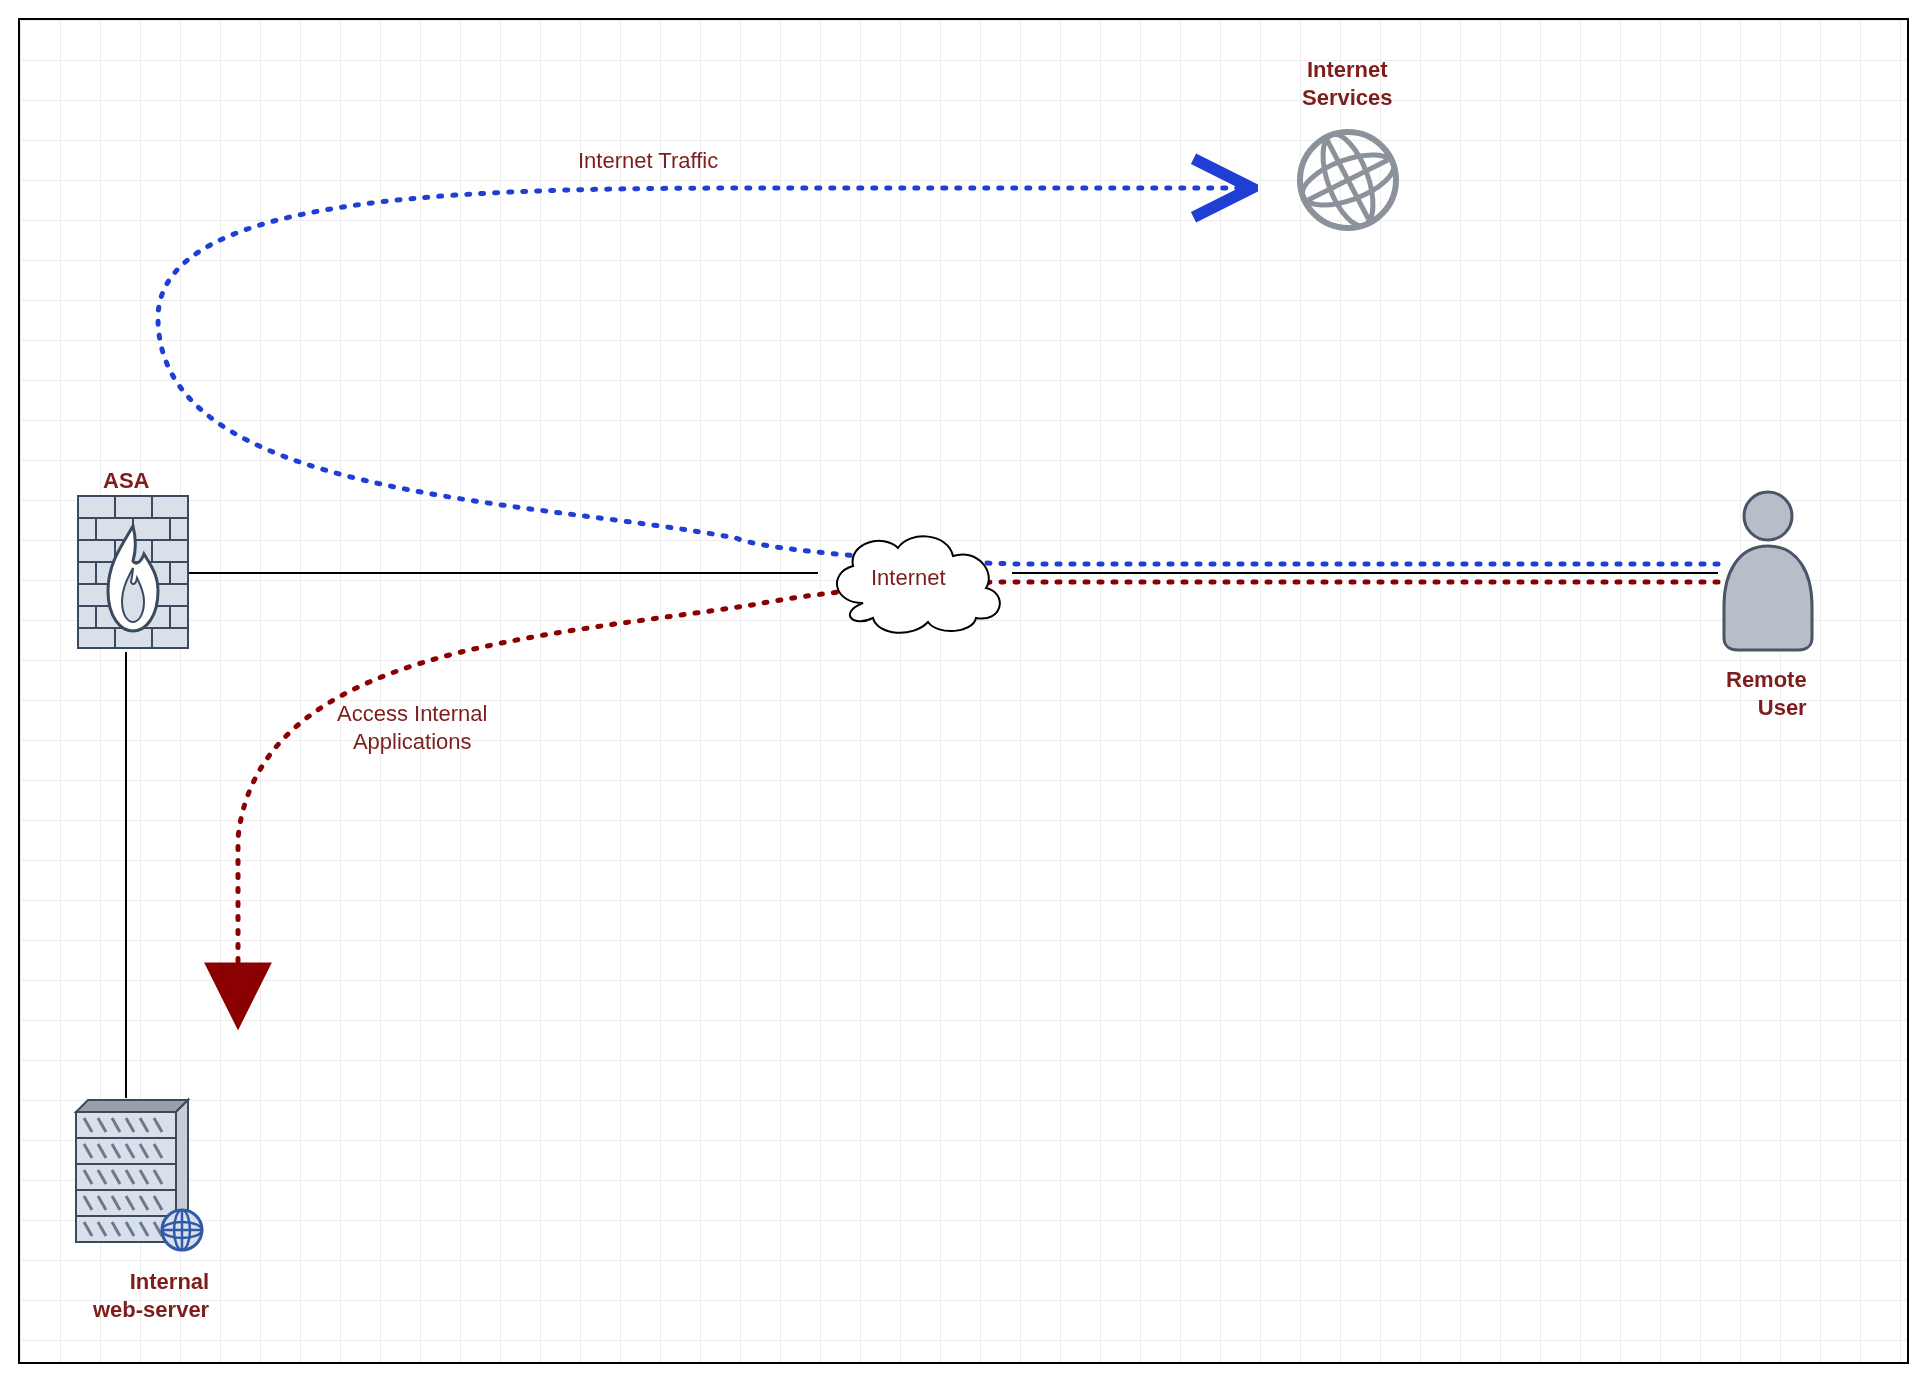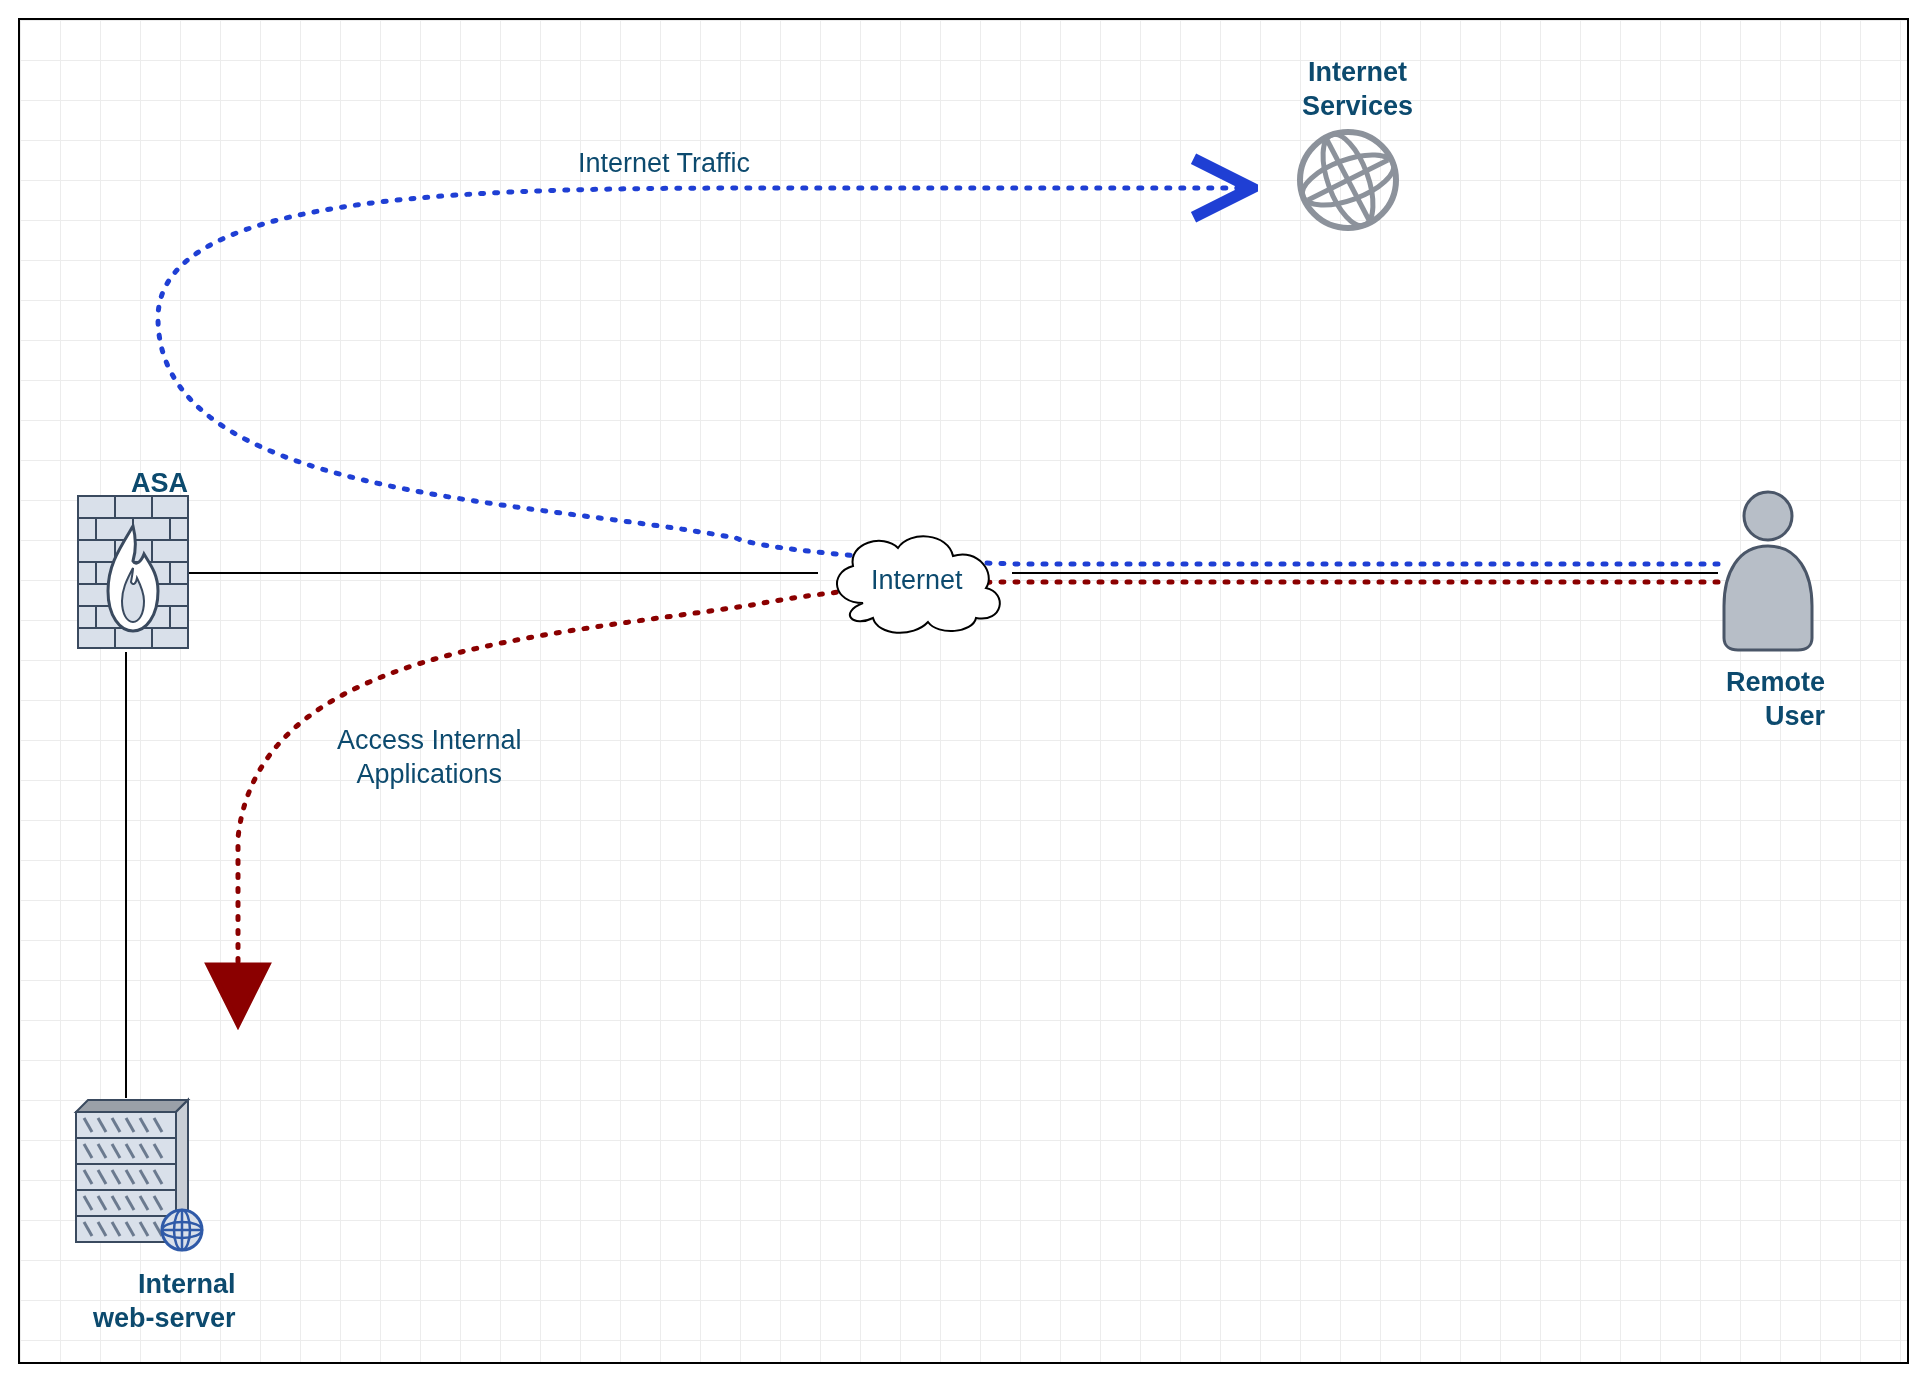--- a/index.html
+++ b/index.html
@@ -32,22 +32,22 @@
   svg.overlay {
     position: absolute;
     left: 18px;
     top: 18px;
     width: 1887px;
     height: 1342px;
     pointer-events: none;
   }
   .label {
     position: absolute;
-    font-size: 27px;
-    color: #0c4a6e;
+    font-size: 22px;
+    color: #7f1d1d;
     text-align: center;
     line-height: 1.25;
     white-space: pre;
     pointer-events: none;
   }
   .label.bold { font-weight: bold; }
 </style>
 </head>
 <body>
 
@@ -196,25 +196,25 @@
       <g transform="translate(86,110)">
         <circle cx="20" cy="20" r="20" fill="#d9e0ea" stroke="#2f5aa8" stroke-width="3"></circle>
         <ellipse cx="20" cy="20" rx="20" ry="8" fill="none" stroke="#2f5aa8" stroke-width="2.5"></ellipse>
         <ellipse cx="20" cy="20" rx="8" ry="20" fill="none" stroke="#2f5aa8" stroke-width="2.5"></ellipse>
         <line x1="0" y1="20" x2="40" y2="20" stroke="#2f5aa8" stroke-width="2.5"></line>
         <line x1="20" y1="0" x2="20" y2="40" stroke="#2f5aa8" stroke-width="2.5"></line>
       </g>
     </g>
   </svg>
 
-  <div class="label bold" style="left:103px; top:467px;margin-left:28px;">ASA</div>
+  <div class="label bold" style="left:103px; top:467px;">ASA</div>
   <div class="label" style="left:871px; top:564px;">Internet</div>
   <div class="label bold" style="left:1302px; top:56px; text-align:center;">Internet
 Services</div>
   <div class="label bold" style="left:1726px; top:666px; text-align:right;">Remote
 User</div>
   <div class="label bold" style="left:93px; top:1268px; text-align:right;">Internal
 web-server</div>
 
   <div class="label" style="left:578px; top:147px;text-align:right;">Internet Traffic</div>
-  <div class="label" style="left:337px; top:724px;">Access Internal
+  <div class="label" style="left:337px; top:700px;">Access Internal
 Applications</div>
 </div>
 
 </body></html>

